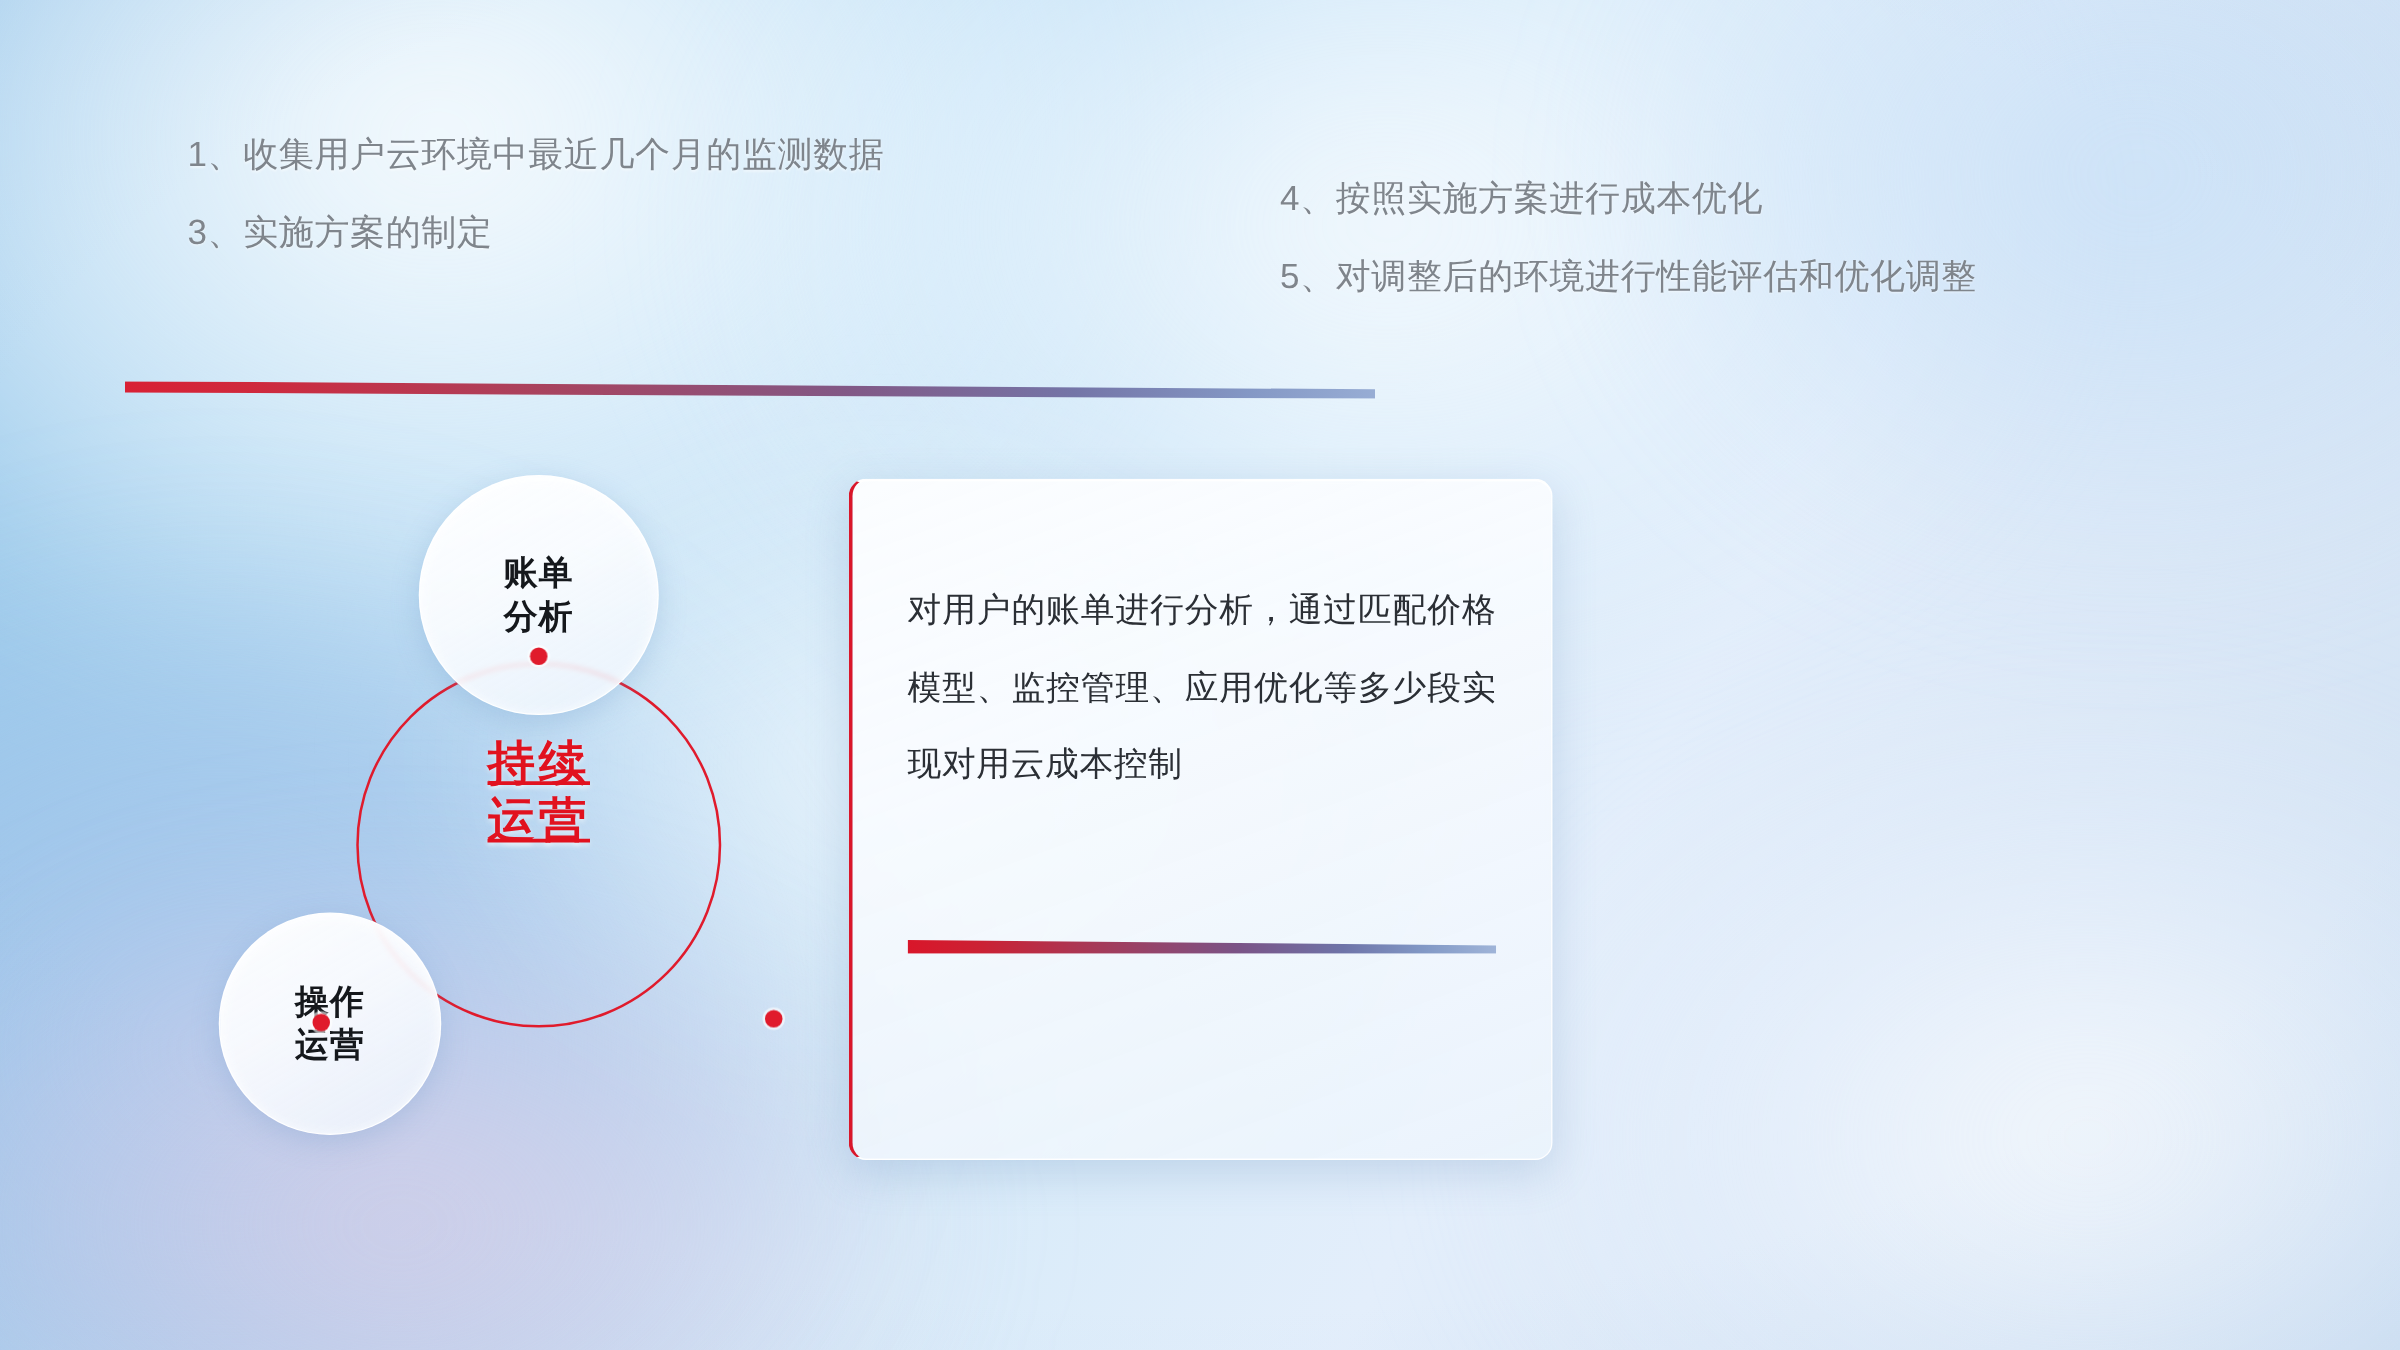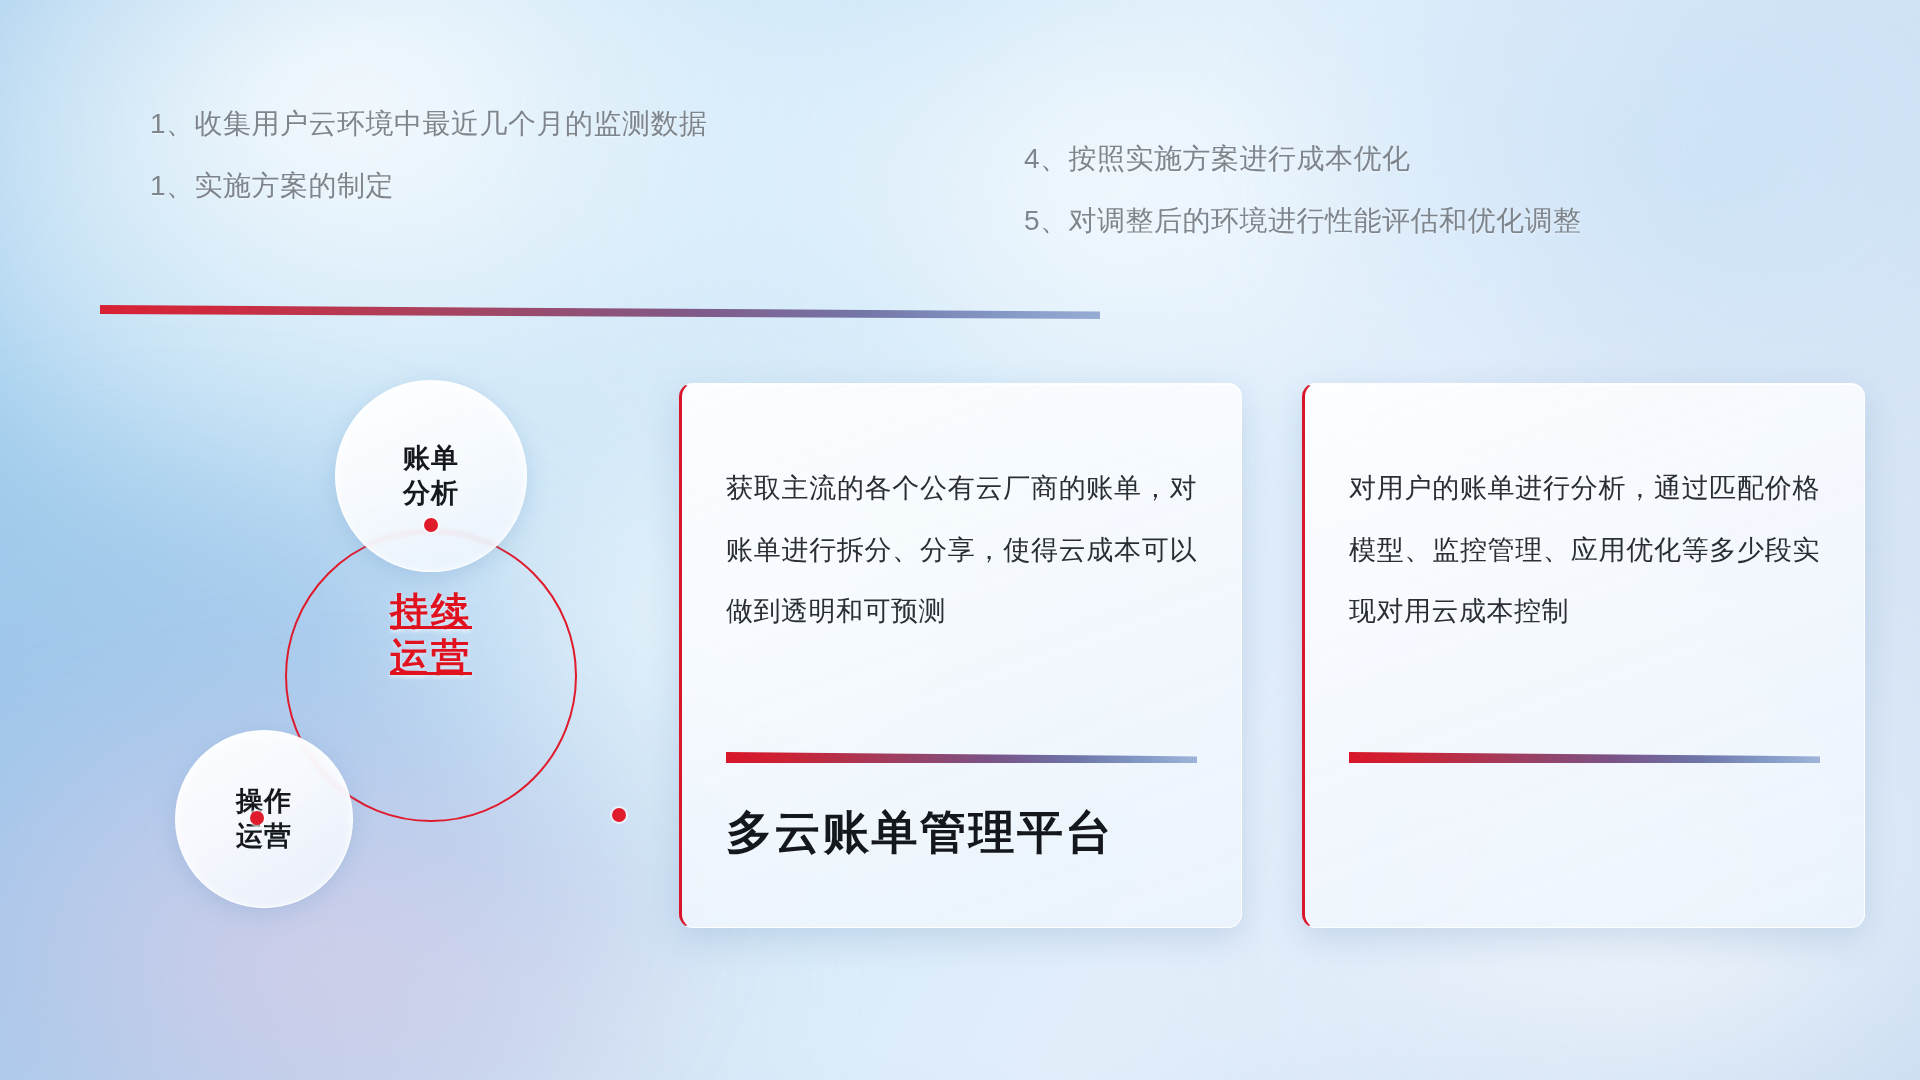--- a/index.html
+++ b/index.html
@@ -129,21 +129,21 @@
   <div class="bloom bloom4"></div>
   <div class="bloom bloom5"></div>
   <div class="bloom bloom6"></div>
   <div class="bloom bloom7"></div>
   <div class="vignette"></div>
 </div>
 
 <div id="steps">
   <div class="col col-left">
     <div class="step">1、收集用户云环境中最近几个月的监测数据</div>
-    <div class="step">1、实施方案的制定</div>
+    <div class="step">3、实施方案的制定</div>
   </div>
   <div class="col col-right">
     <div class="step">4、按照实施方案进行成本优化</div>
     <div class="step">5、对调整后的环境进行性能评估和优化调整</div>
   </div>
 </div>
 
 <div id="top-divider"></div>
 
 <div id="diagram">
@@ -161,24 +161,19 @@
   <div class="center-label">持续
 运营</div>
 
   <div class="node node-top"></div>
   <div class="node node-bl"></div>
   <div class="node node-br"></div>
 </div>
 
 <div id="cards">
 
-  <div class="card">
-    <div class="card-body">获取主流的各个公有云厂商的账单，对账单进行拆分、分享，使得云成本可以做到透明和可预测</div>
-    <div class="card-wedge"></div>
-    <div class="card-title">多云账单管理平台</div>
-  </div>
 
   <div class="card">
     <div class="card-body">对用户的账单进行分析，通过匹配价格模型、监控管理、应用优化等多少段实现对用云成本控制</div>
     <div class="card-wedge"></div>
   </div>
 
 </div>
 
 </body></html>

